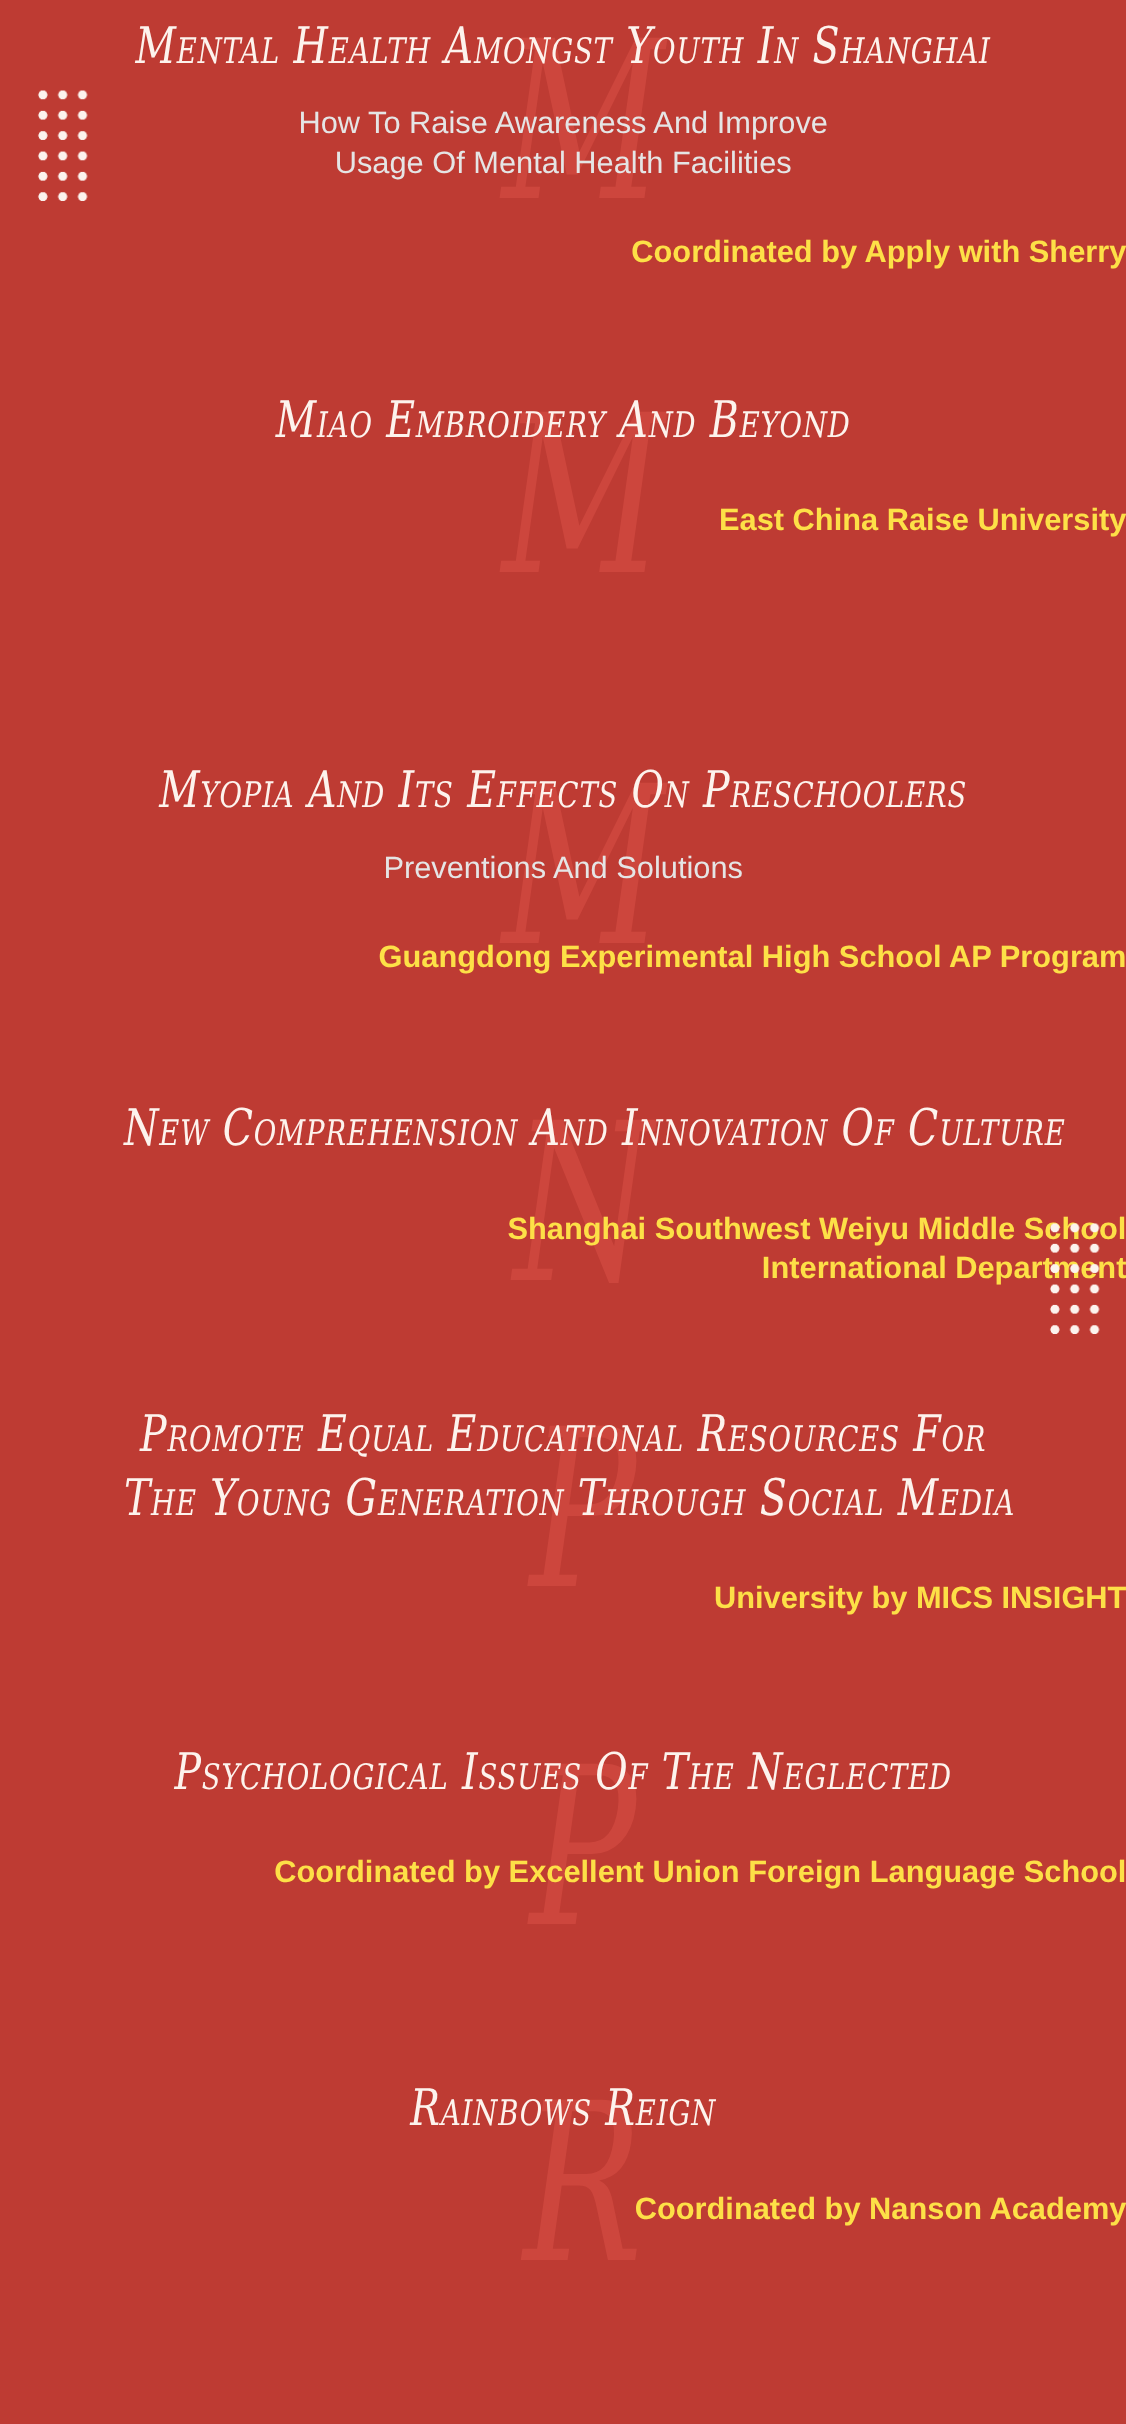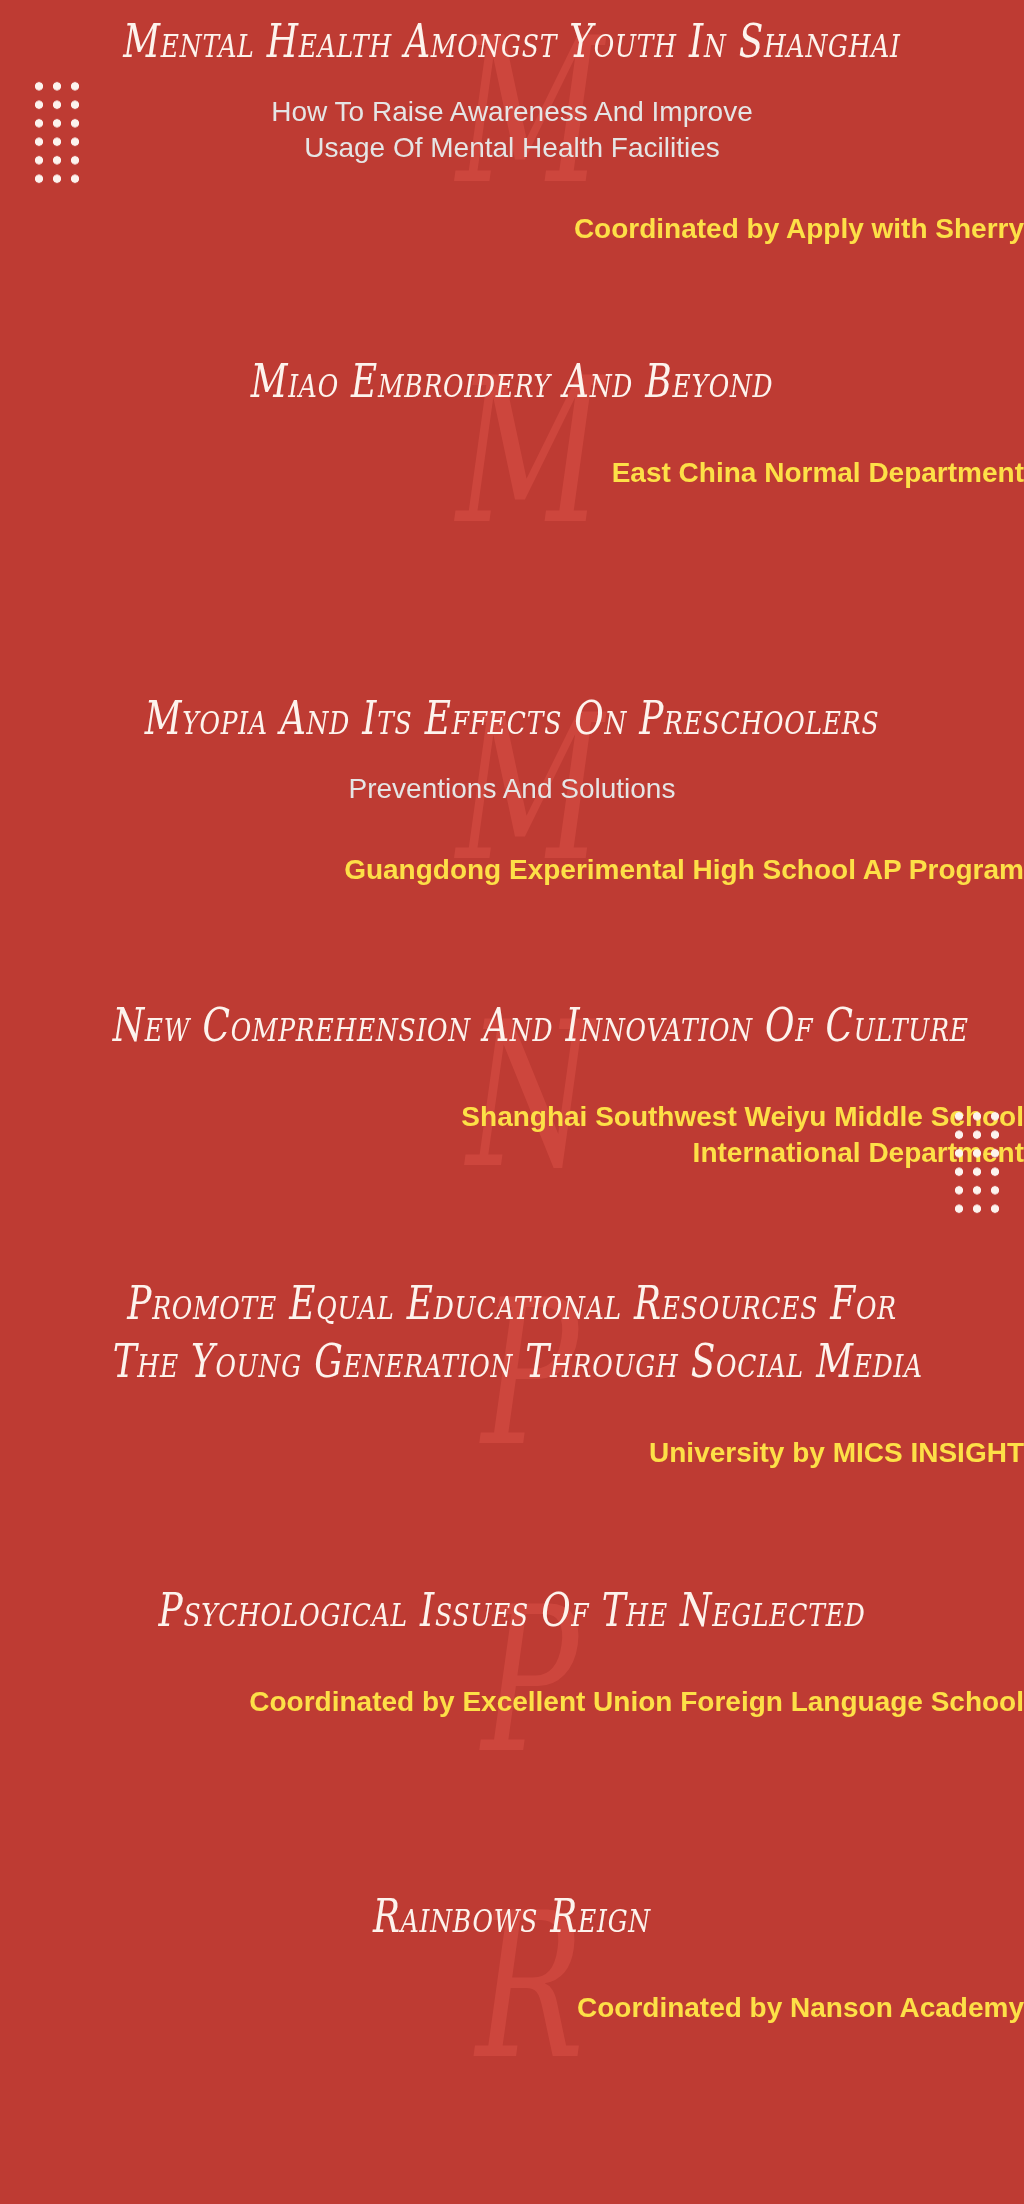--- a/index.html
+++ b/index.html
@@ -106,21 +106,21 @@
     <span class="line">Coordinated by Apply with Sherry</span>
   </p>
 </section>
 
 <section class="sec" style="top:352px">
   <div class="wm">M</div>
   <div class="title">
     <span class="line">Miao Embroidery And Beyond</span>
   </div>
   <p class="coordinator">
-    <span class="line">East China Normal Department</span>
+    <span class="line">East China Raise University</span>
   </p>
 </section>
 
 <section class="sec" style="top:689px">
   <div class="wm">M</div>
   <div class="title">
     <span class="line">Myopia And Its Effects On Preschoolers</span>
   </div>
   <p class="subtitle">
     <span class="line">Preventions And Solutions</span>

